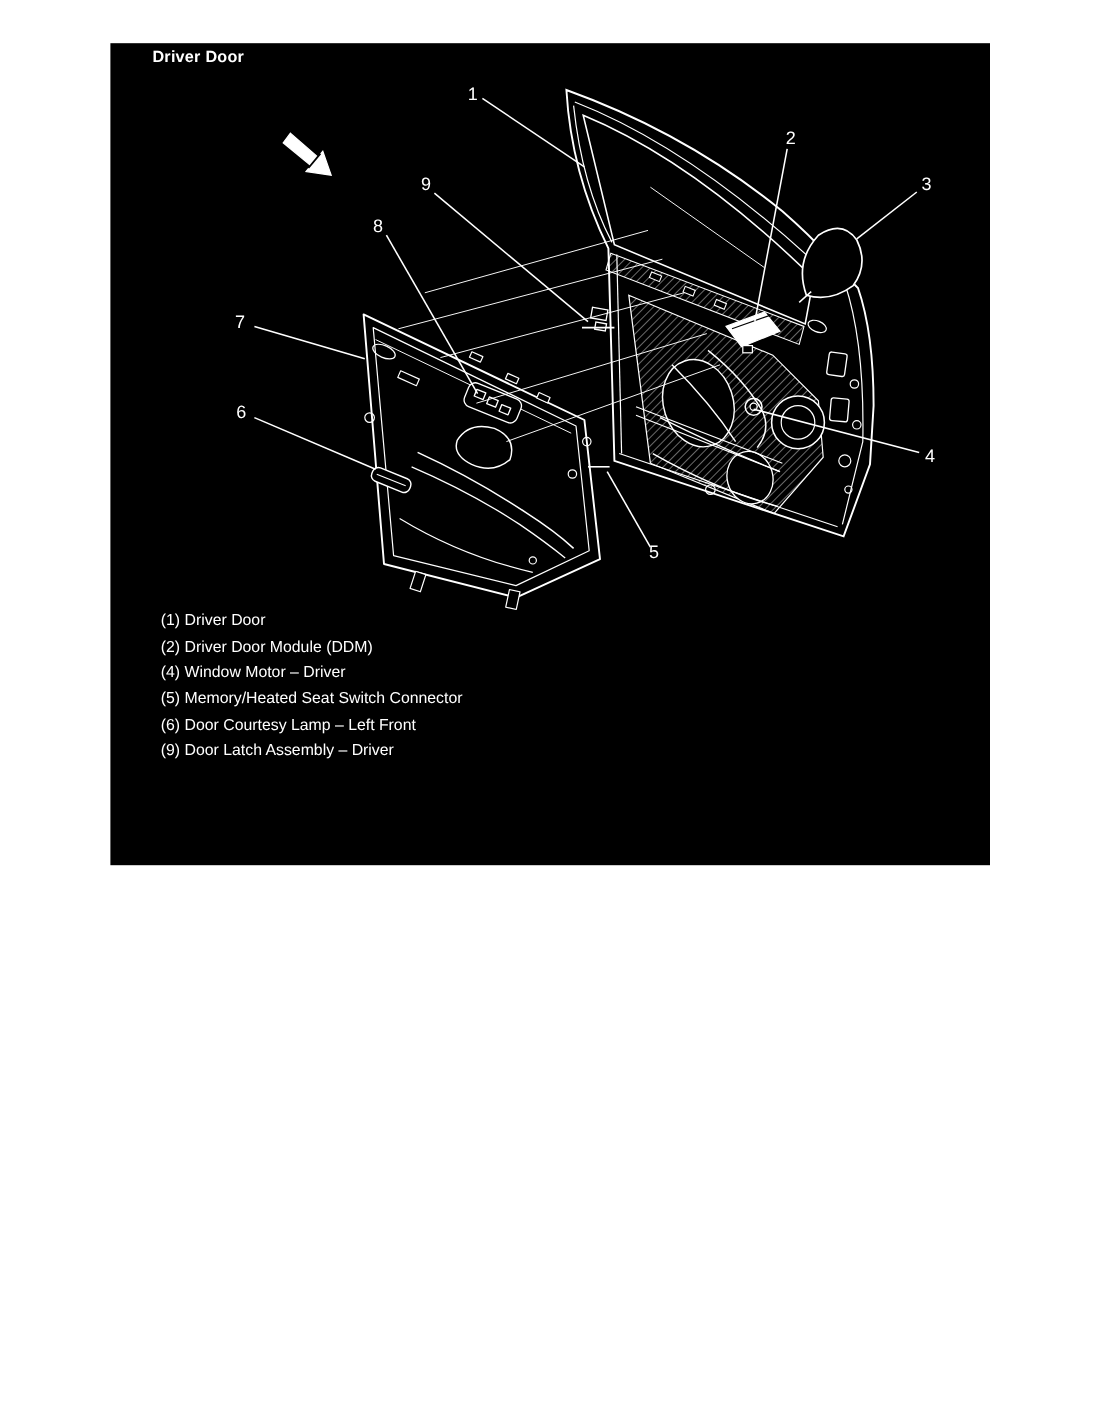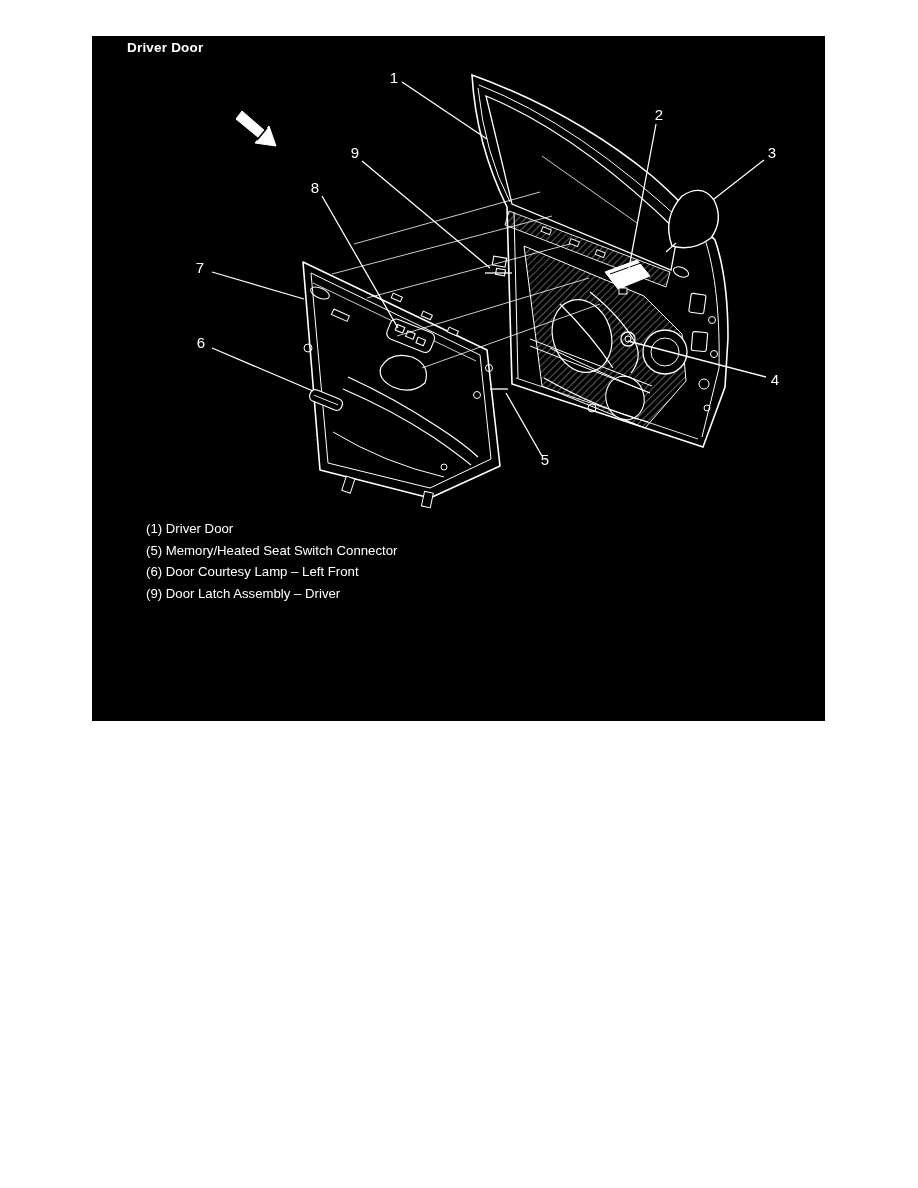--- a/index.html
+++ b/index.html
@@ -10,21 +10,21 @@
   .figure-box{
     position:absolute;left:92px;top:36px;width:733px;height:685px;background:#000000;
   }
   .figure-title{
     position:absolute;left:7px;top:4px;color:#ffffff;font-size:13.5px;font-weight:bold;
     letter-spacing:0.2px;
     margin-left:28px;
   }
   .diagram-svg{position:absolute;left:0;top:0;}
   .legend{
-    position:absolute;left:38px;top:466px;margin:16px;padding:0;list-style:none;
+    position:absolute;left:38px;top:466px;margin:4px;padding:0;list-style:none;
   }
   .legend li{
     color:#ffffff;font-size:13.2px;line-height:21.65px;white-space:nowrap;
   }
   svg text.callout{
     fill:#ffffff;font-family:"Liberation Sans",sans-serif;font-size:15px;
   }
 </style>
 </head>
 <body>
@@ -161,18 +161,20 @@
         <text class="callout" x="453" y="429">5</text>
         <text class="callout" x="109" y="312">6</text>
         <text class="callout" x="108" y="237">7</text>
         <text class="callout" x="223" y="157">8</text>
         <text class="callout" x="263" y="122">9</text>
       </g>
     </svg>
 
     <ul class="legend">
       <li>(1) Driver Door</li>
+      <li>(2) Driver Door Module (DDM)</li>
+      <li>(4) Window Motor – Driver</li>
       <li>(5) Memory/Heated Seat Switch Connector</li>
       <li>(6) Door Courtesy Lamp – Left Front</li>
       <li>(9) Door Latch Assembly – Driver</li>
     </ul>
   </section>
 </div>
 
 </body></html>

